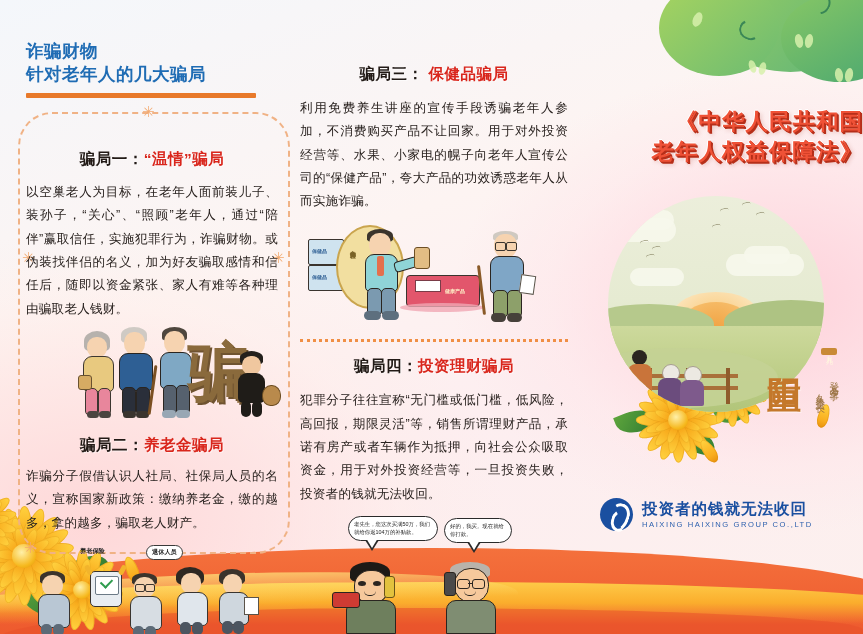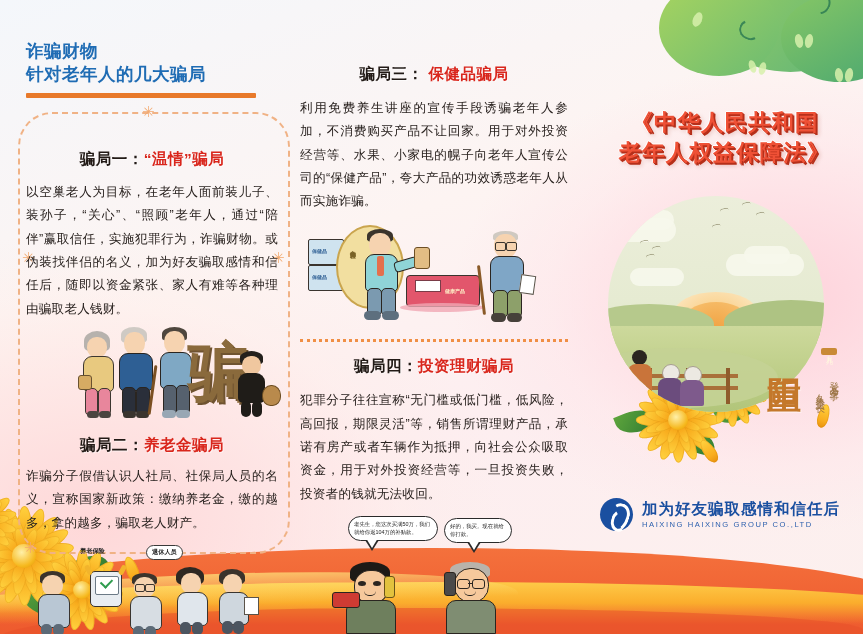--- a/index.html
+++ b/index.html
@@ -69,26 +69,26 @@
   .limb{position:absolute;border-radius:5px;}
   .pian-char{position:absolute;font-weight:bold;color:#8a6a3c;
     text-shadow:2px 2px 0 #6f5330;font-family:"DejaVu Sans","Liberation Sans",sans-serif;}
 
   
   .col-mid{position:absolute;left:300px;top:64px;width:268px;}
   .dotted-sep{width:100%;height:0;border-top:3px dotted #f08a3c;opacity:.95;margin:10px 0 14px;}
 
   
   .col-right{position:absolute;left:586px;top:0;width:277px;height:634px;}
-  .law-title{position:absolute;left:0;top:108px;width:277px;text-align:center;
+  .law-title{position:absolute;left:0;top:108px;width:277px;text-align:right;
     font-size:22.5px;font-weight:bold;line-height:1.34;letter-spacing:1px;
     color:#ef5136;
     text-shadow:
       1px 1px 0 #b62f1a, 2px 2px 0 #b62f1a, -1px 0 0 #fff, 0 -1px 0 #fff, 3px 3px 4px rgba(150,40,20,.25);
-    font-family:Liberation Serif, serif;}
+    font-family:Liberation Mono, monospace;}
 
   .sun-scene{position:absolute;left:22px;top:196px;width:216px;height:216px;border-radius:50%;
     overflow:hidden;
     background:linear-gradient(180deg,#eceedb 0%,#e6ebd2 48%,#dfe6c6 62%,#cfdcae 100%);}
   .cloud{position:absolute;background:#f6f7ec;border-radius:40px;opacity:.92;}
   .hill{position:absolute;border-radius:50% 50% 0 0;}
   .bird{position:absolute;width:9px;height:5px;border-top:1.6px solid #8d8a6a;border-radius:50%;
     transform:rotate(-12deg);opacity:.8;}
   .sun-disc{position:absolute;border-radius:50% 50% 0 0;}
 
@@ -600,18 +600,18 @@
     <div class="cg-box">
       <div class="cg-big" style="position:absolute;left:0;top:0;writing-mode:vertical-rl;">重阳</div>
       <div class="cg-seal" style="position:absolute;left:54px;top:-4px;">九月九</div>
       <div class="cg-v" style="position:absolute;left:60px;top:22px;">登高今夕事</div>
       <div class="cg-v" style="position:absolute;left:46px;top:34px;">久久景天长</div>
     </div>
 
     <div class="logo-wrap">
       <div class="logo-mark"></div>
       <div>
-        <div class="logo-cn">加为好友骗取感情和信任后</div>
+        <div class="logo-cn">投资者的钱就无法收回</div>
         <div class="logo-en">HAIXING HAIXING GROUP CO.,LTD</div>
       </div>
     </div>
   </div>
 </div>
 
 </body></html>

